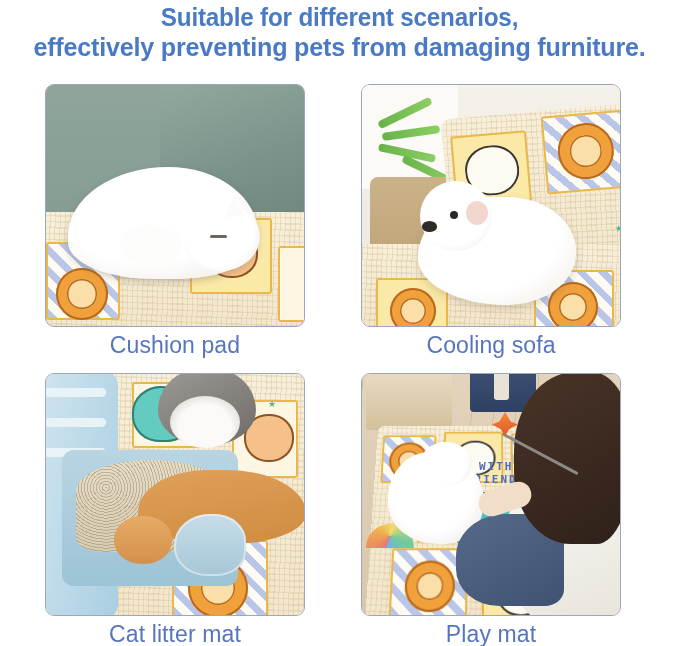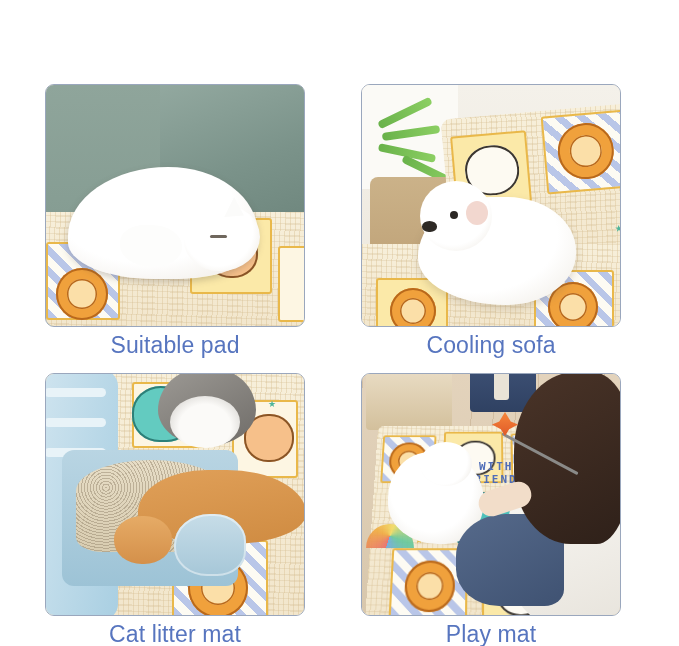--- a/index.html
+++ b/index.html
@@ -376,20 +376,24 @@
     background: conic-gradient(from 200deg, #e86a6a, #f0a93f, #f2dc62, #63c79a, #6da8e0);
     border-radius: 50% 50% 0 0 / 100% 100% 0 0;
     opacity: 0.9;
   }
 </style>
 </head>
 <body>
 
 <div class="page">
 
+  <div class="headline">
+    <span class="headline-line1">Suitable for different scenarios,</span>
+    <span class="headline-line2">effectively preventing pets from damaging furniture.</span>
+  </div>
 
   <div class="grid">
 
     <div class="cell">
       <div class="photo">
         <div class="layer p1-wall"></div>
         <div class="layer p1-basket"></div>
         <div class="layer p1-curtain"></div>
 
         <div class="layer p1-matzone mat">
@@ -400,21 +404,21 @@
           <div class="tile tile-cream" style="left:238px;top:34px; width:52px; height:76px;"></div>
           <span class="star" style="left:118px; top:56px;">★</span>
         </div>
 
         <div class="layer p1-cat"></div>
         <div class="layer p1-paw"></div>
         <div class="layer p1-head"></div>
         <div class="layer p1-ear"></div>
         <div class="layer p1-eye"></div>
       </div>
-      <span class="caption">Suitable pad</span>
+      <span class="caption">Cushion pad</span>
     </div>
 
     <div class="cell">
       <div class="photo">
         <div class="layer p2-wall"></div>
         <div class="layer p2-window"></div>
 
         <div class="layer p2-plant">
           <div class="p2-frond" style="left:0;  top:6px;  transform:rotate(-26deg);"></div>
           <div class="p2-frond" style="left:6px; top:26px; transform:rotate(-8deg);"></div>

